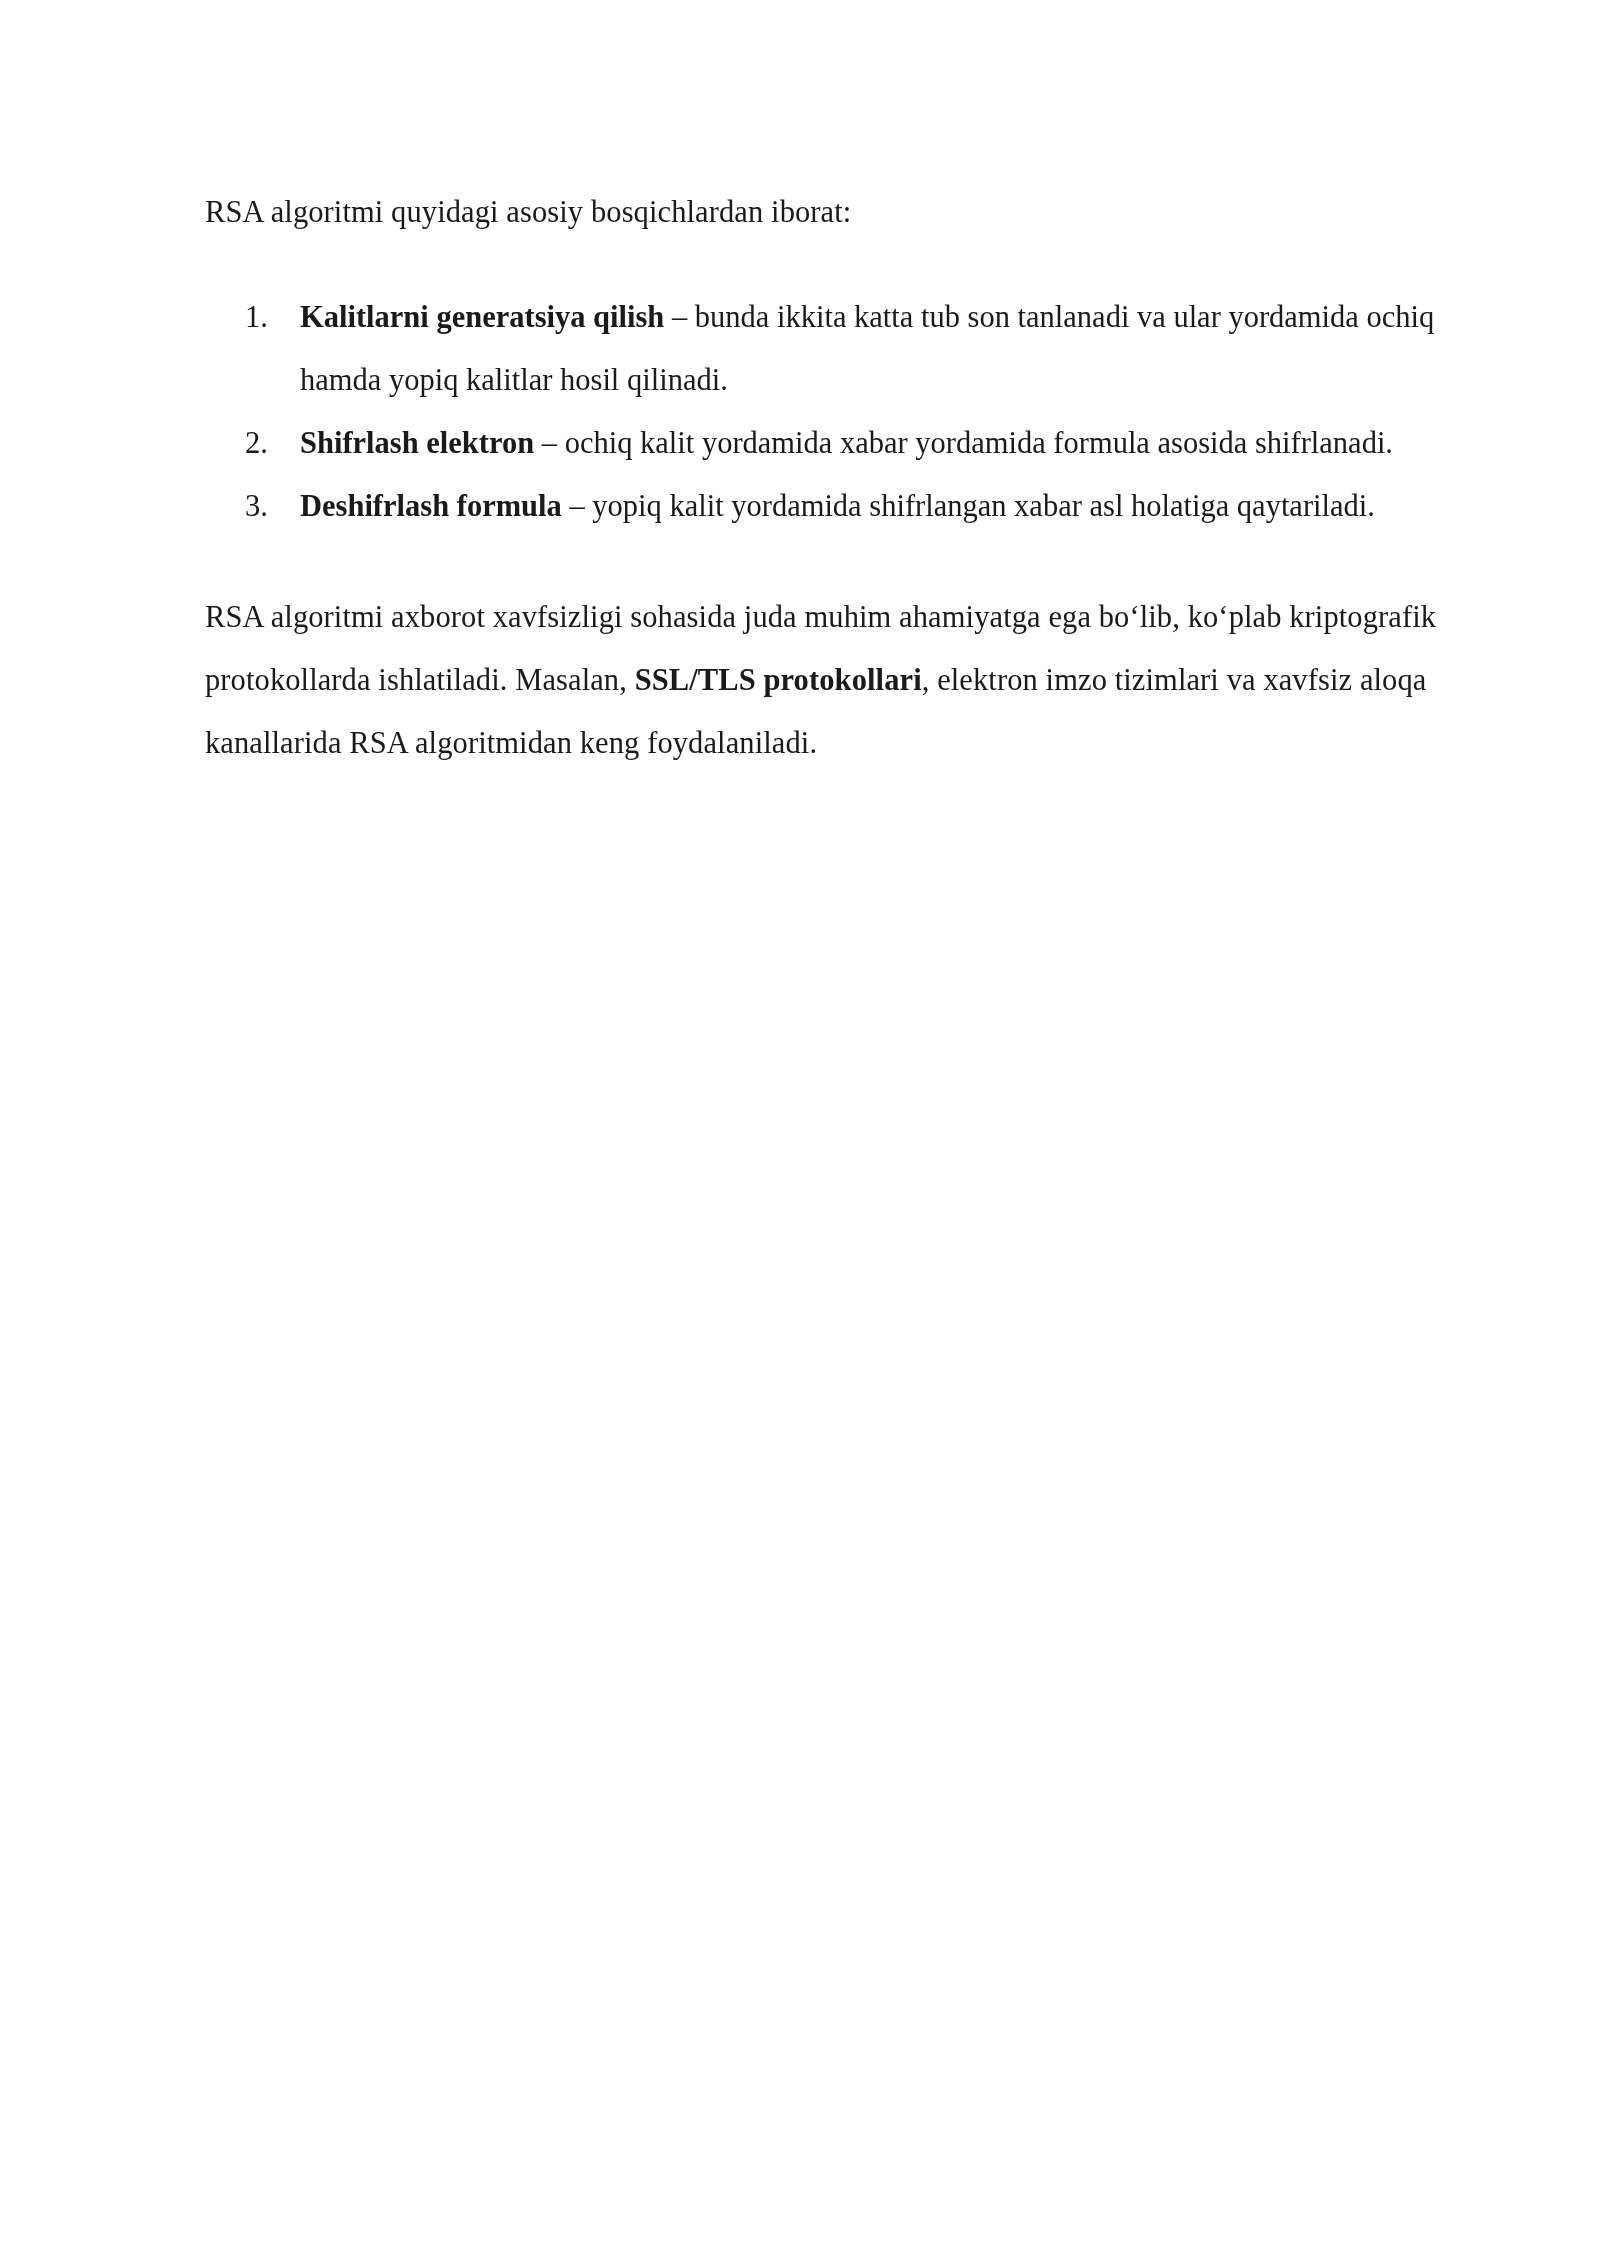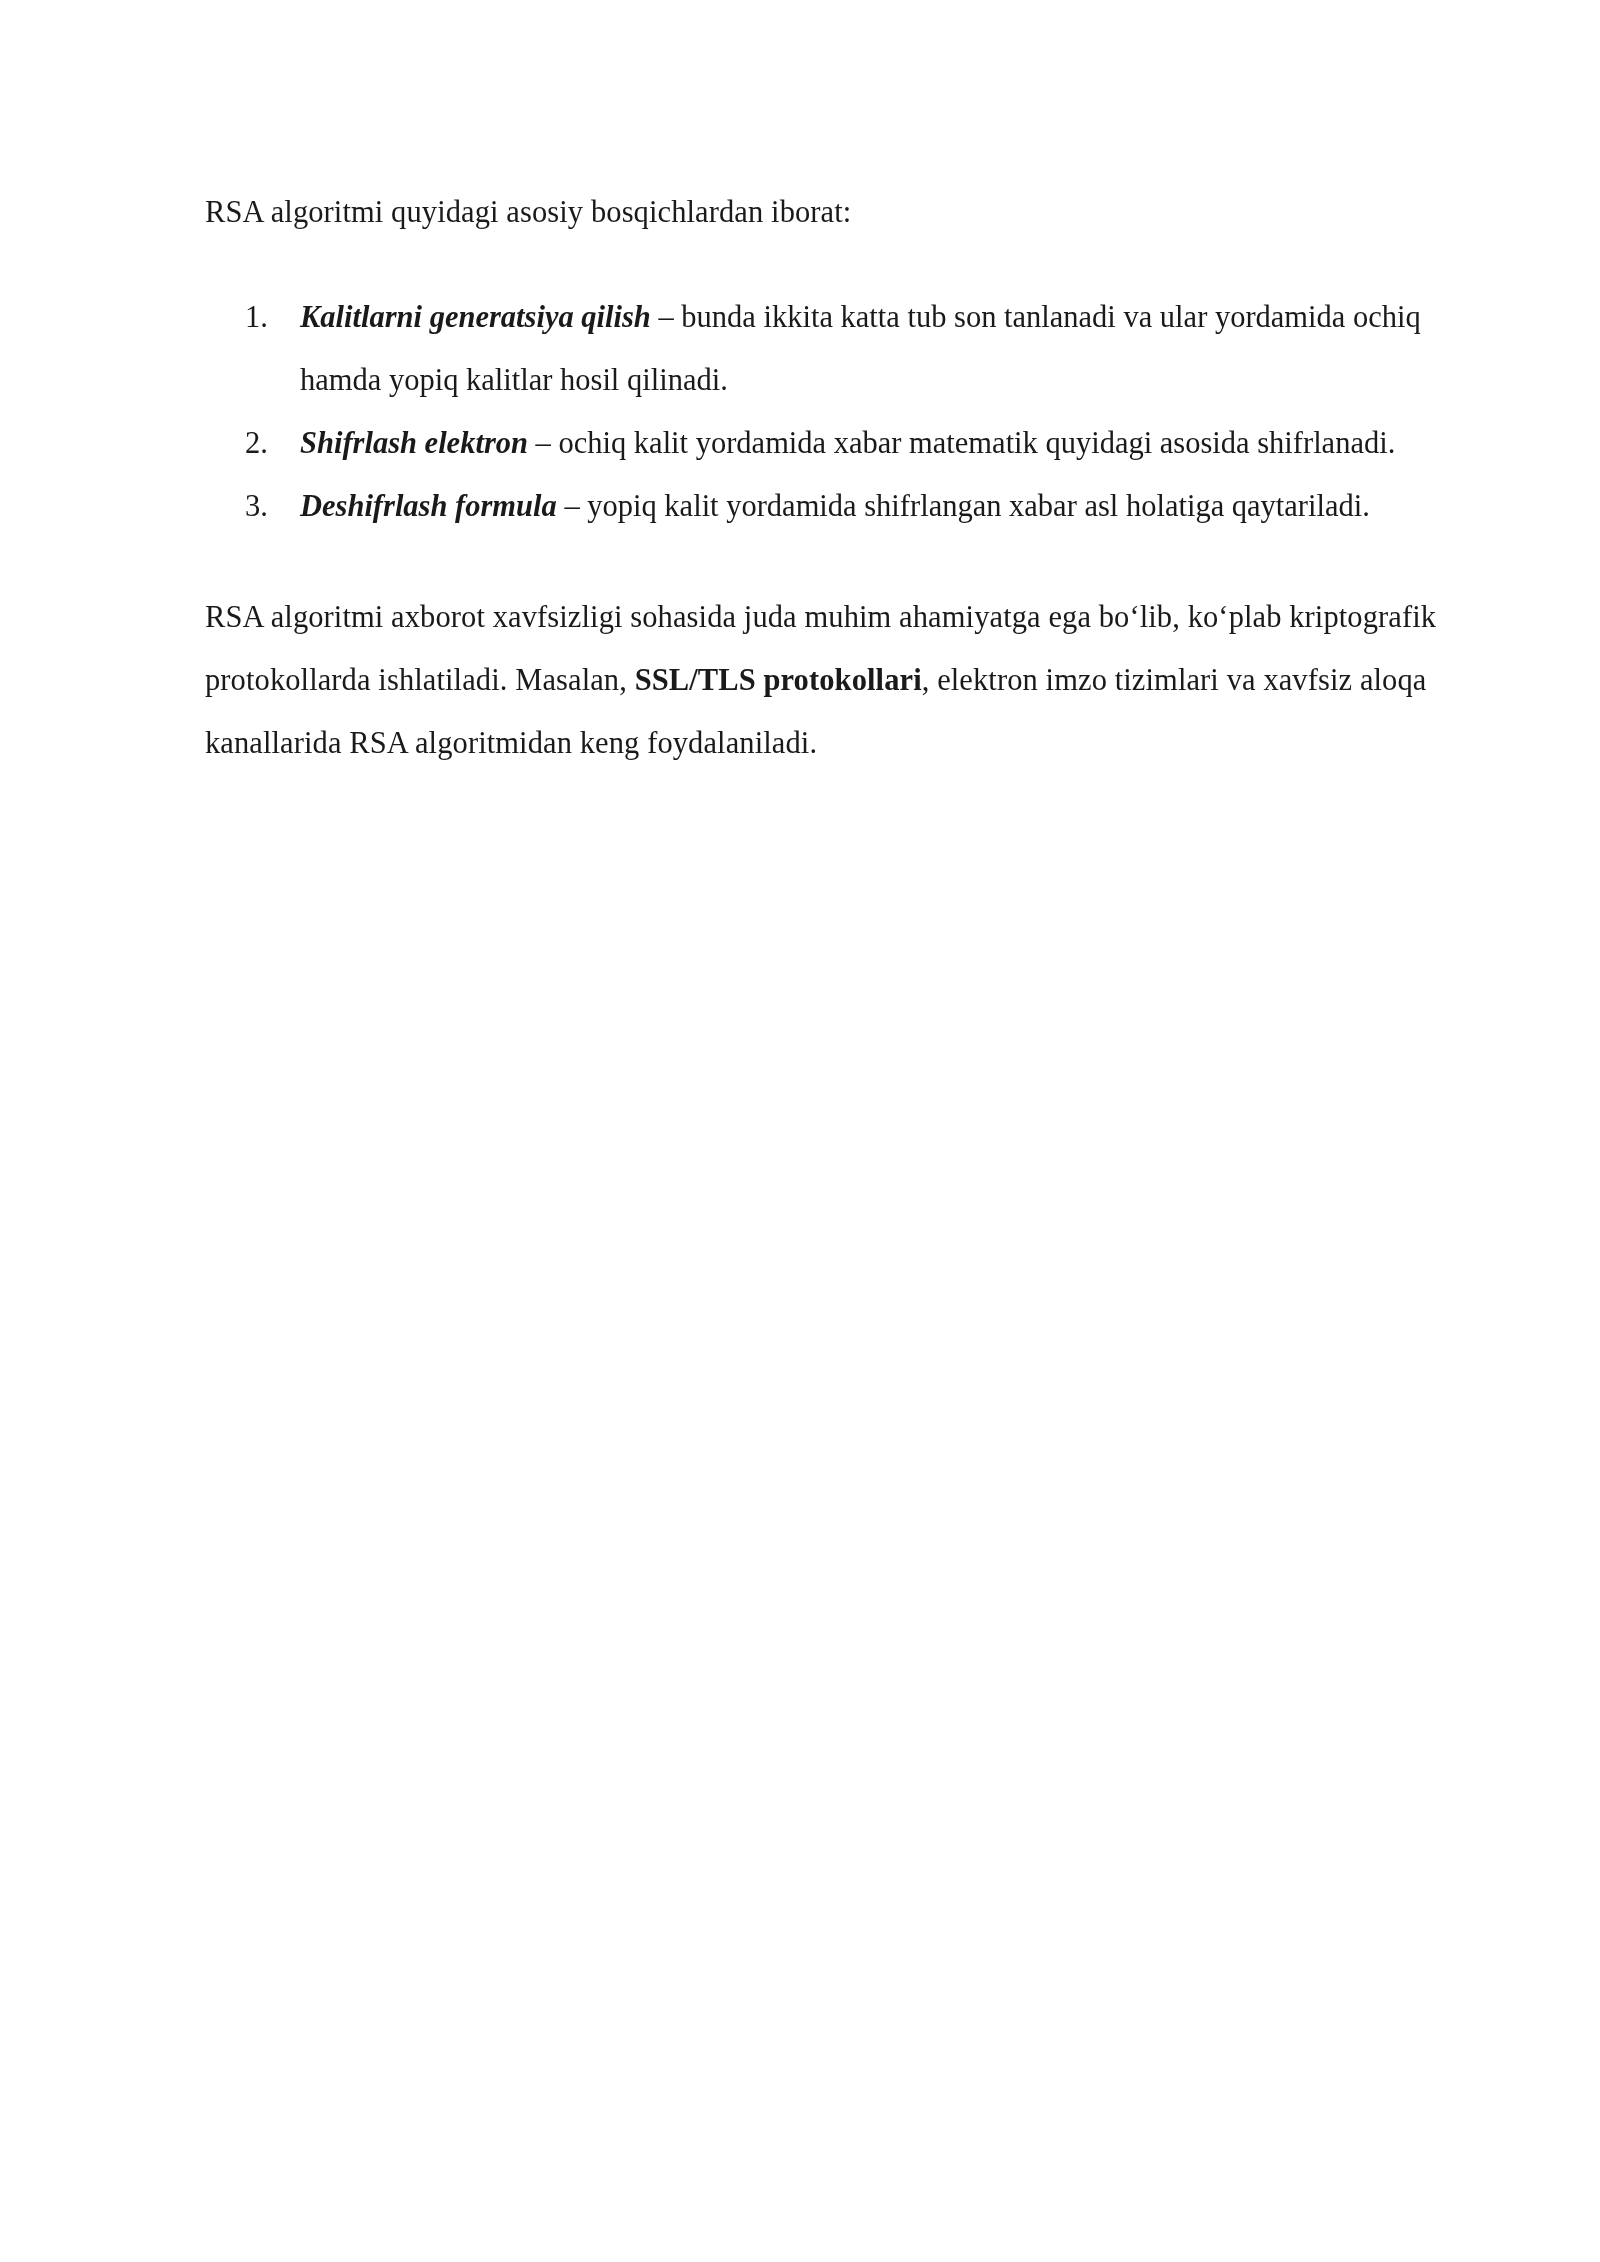--- a/index.html
+++ b/index.html
@@ -65,21 +65,20 @@
     left: 40px;
     top: 0;
     width: 44px;
     text-align: left;
     font-size: 30.5px;
     line-height: 63px;
   }
 
   .lead {
     font-weight: bold;
-    font-style: italic;
   }
 
   .rest {
     font-weight: normal;
   }
 
   .emph {
     font-weight: bold;
   }
 </style>
@@ -93,21 +92,21 @@
 
     <ol class="steps">
 
       <li>
         <span class="marker">1.</span>
         <span class="lead">Kalitlarni generatsiya qilish</span><span class="rest"> – bunda ikkita katta tub son tanlanadi va ular yordamida ochiq hamda yopiq kalitlar hosil qilinadi.</span>
       </li>
 
       <li>
         <span class="marker">2.</span>
-        <span class="lead">Shifrlash elektron</span><span class="rest"> – ochiq kalit yordamida xabar matematik quyidagi asosida shifrlanadi.</span>
+        <span class="lead">Shifrlash elektron</span><span class="rest"> – ochiq kalit yordamida xabar yordamida formula asosida shifrlanadi.</span>
       </li>
 
       <li>
         <span class="marker">3.</span>
         <span class="lead">Deshifrlash formula</span><span class="rest"> – yopiq kalit yordamida shifrlangan xabar asl holatiga qaytariladi.</span>
       </li>
 
     </ol>
 
     <p class="para closing-para"><span>RSA algoritmi axborot xavfsizligi sohasida juda muhim ahamiyatga ega bo‘lib, ko‘plab kriptografik protokollarda ishlatiladi. Masalan, </span><span class="emph">SSL/TLS protokollari</span><span>, elektron imzo tizimlari va xavfsiz aloqa kanallarida RSA algoritmidan keng foydalaniladi.</span></p>

